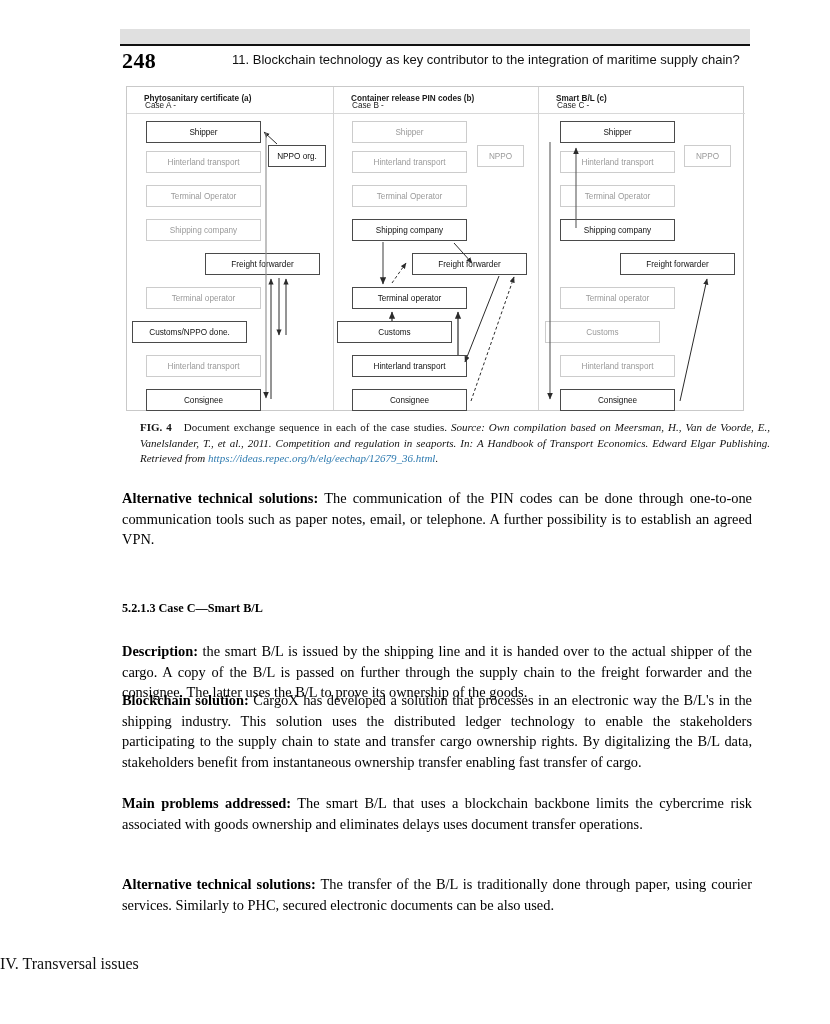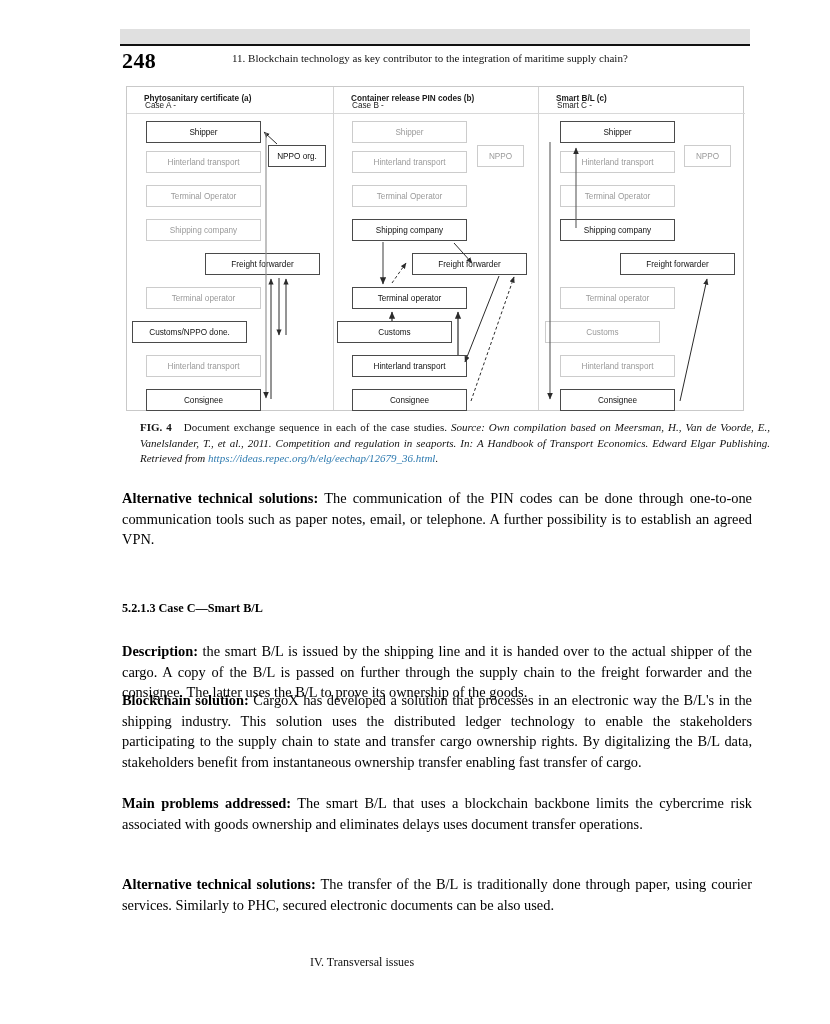--- a/index.html
+++ b/index.html
@@ -17,21 +17,21 @@
     position:absolute;left:120px;top:44px;width:630px;height:2px;
     background:#111;
   }
   #folio{
     position:absolute;left:122px;top:48px;
     font-family:"Liberation Serif", serif;
     font-weight:bold;font-size:22px;letter-spacing:.4px;
   }
   #runhead{
     position:absolute;left:232px;top:52px;
-    font-size:11px;font-family:Liberation Serif, serif;
+    font-size:13px;font-family:Liberation Sans, sans-serif;
     color:#111;white-space:nowrap;
   }
 
   
   #figure{
     position:absolute;left:126px;top:86px;width:618px;height:325px;
     border:1px solid #c9c9c9;box-sizing:border-box;
   }
   .col{
     position:absolute;top:0;bottom:0;box-sizing:border-box;
@@ -79,22 +79,22 @@
     font-family:"Liberation Serif", serif;font-size:14.4px;line-height:20.6px;
     text-align:justify;text-justify:inter-word;color:#000;
   }
   .para b{font-weight:bold;}
   .head3{
     position:absolute;left:122px;width:630px;
     font-family:"Liberation Serif", serif;font-weight:bold;font-size:12.2px;
     color:#000;
   }
   #footer{
-    position:absolute;left:0;top:955px;width:724px;text-align:center;
-    font-family:"Liberation Serif", serif;font-size:12px;color:#111;
+    position:absolute;left:0;top:955px;width:724px;
+    font-family:"Liberation Serif", serif;font-size:16px;color:#111;
   }
 </style>
 </head>
 <body>
 
 <div id="topbar"></div>
 <div id="toprule"></div>
 <div id="folio">248</div>
 <div id="runhead">11.  Blockchain technology as key contributor to the integration of maritime supply chain?</div>
 
@@ -171,21 +171,21 @@
 
         <path d="M165,163 L131,249" stroke="#2b2b2b" stroke-width="1" fill="none" marker-end="url(#ahB)"></path>
 
         <path d="M137,288 L180,164" stroke="#2b2b2b" stroke-width="1" stroke-dasharray="3,2.4" fill="none" marker-end="url(#ahB)"></path>
       </svg>
     </div>
   </div>
 
   <div class="col" id="colC">
     <div class="colhead">
-      <span><span>Smart C - </span><b>Smart B/L (c)</b></span>
+      <span><span>Case C - </span><b>Smart B/L (c)</b></span>
     </div>
     <div class="stage">
       <div class="node act" style="left:21px;top:8px;width:115px;height:22px;">Shipper</div>
       <div class="node dim" style="left:21px;top:38px;width:115px;height:22px;">Hinterland transport</div>
       <div class="node dim" style="left:21px;top:72px;width:115px;height:22px;">Terminal Operator</div>
       <div class="node act" style="left:21px;top:106px;width:115px;height:22px;">Shipping company</div>
       <div class="node act" style="left:81px;top:140px;width:115px;height:22px;">Freight forwarder</div>
       <div class="node dim" style="left:21px;top:174px;width:115px;height:22px;">Terminal operator</div>
       <div class="node dim" style="left:6px;top:208px;width:115px;height:22px;">Customs</div>
       <div class="node dim" style="left:21px;top:242px;width:115px;height:22px;">Hinterland transport</div>

